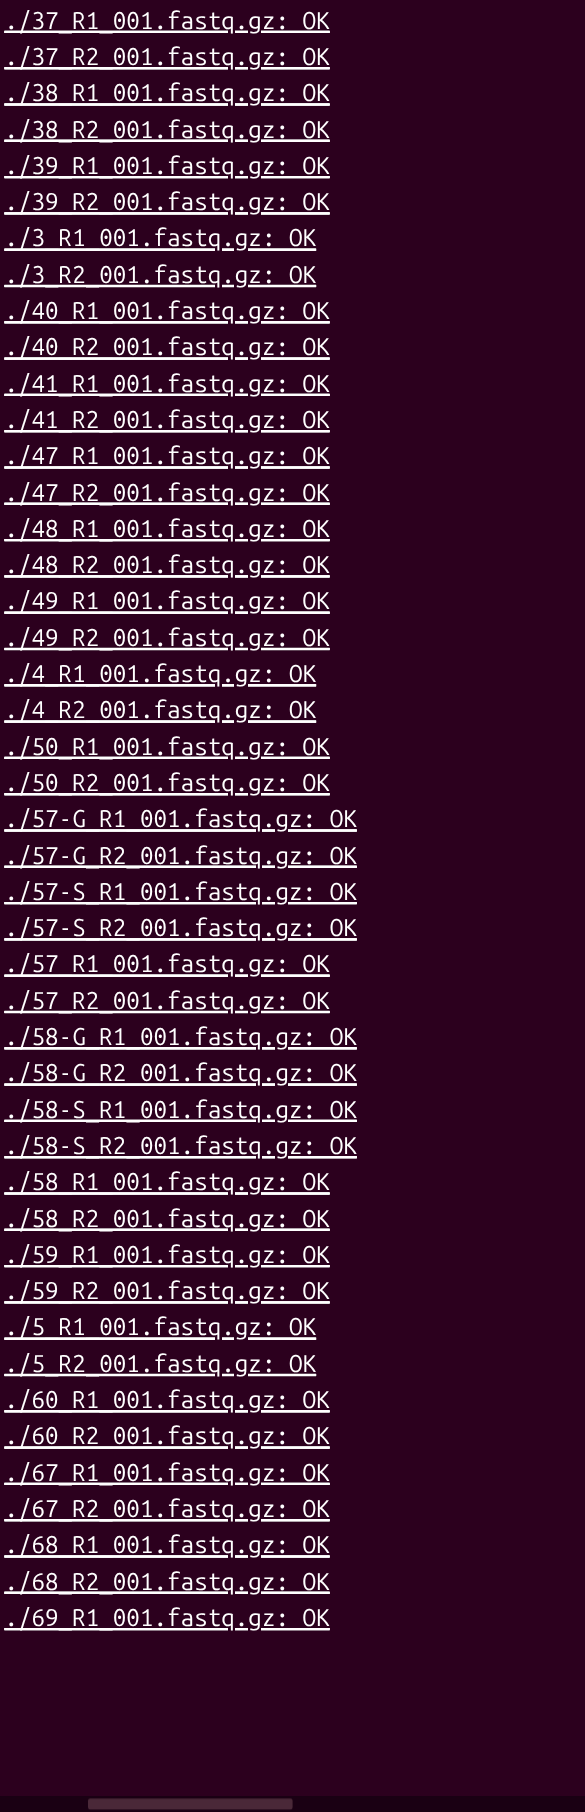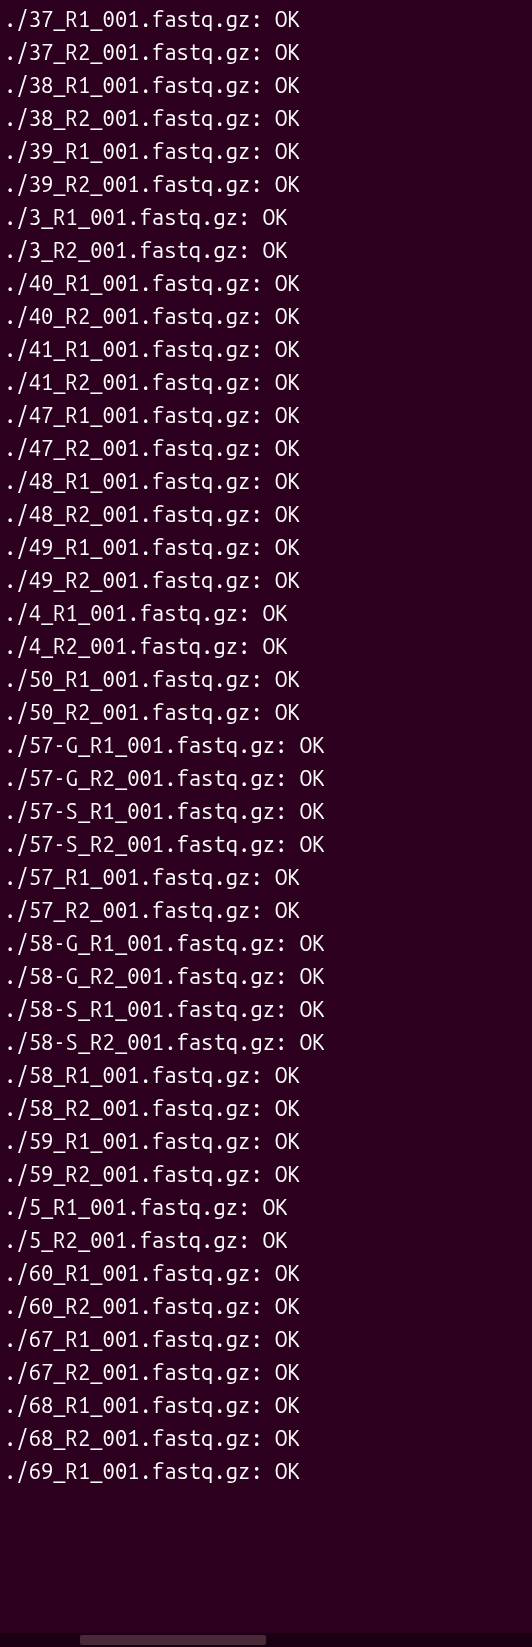--- a/index.html
+++ b/index.html
@@ -1,18 +1,19 @@
 <!DOCTYPE html>
 <html><head>
   <meta charset="utf-8">
   <style>
     * {
       margin: 0;
       padding: 0;
       box-sizing: border-box;
+      text-decoration: underline;
     }
     body {
       background-color: #2c001e;
       color: #ffffff;
       font-family: 'Ubuntu Mono', 'DejaVu Sans Mono', 'Consolas', monospace;
       font-size: 22px;
       line-height: 1.5;
       padding: 2px 4px;
       width: 532px;
       overflow: hidden;

